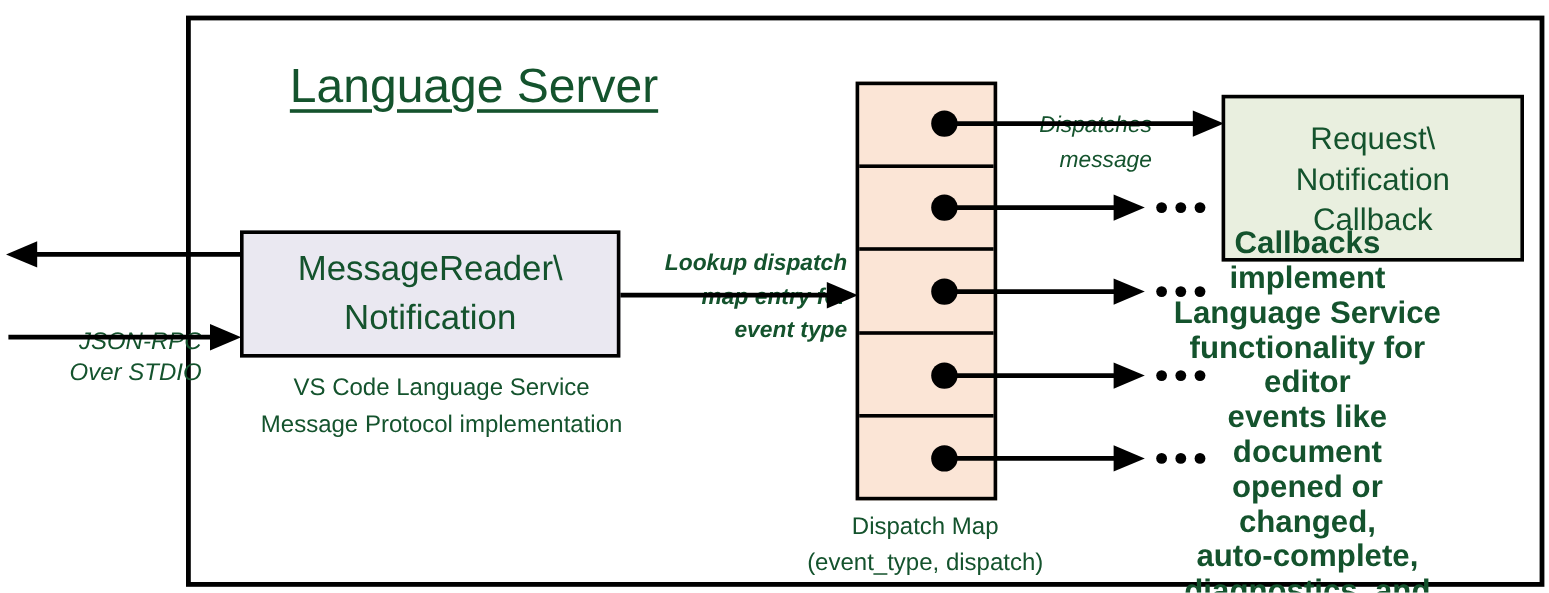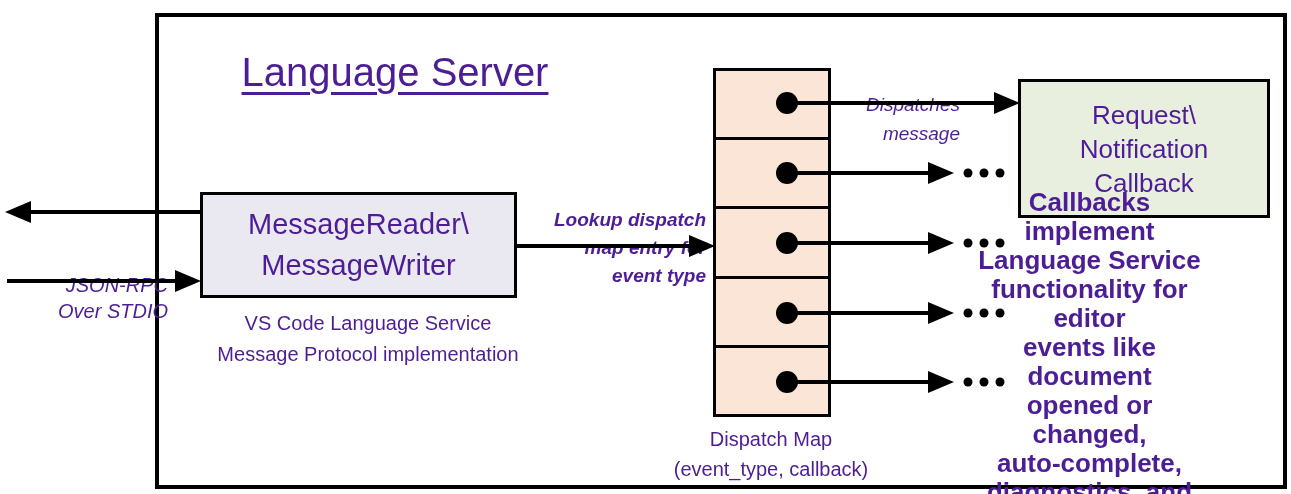--- a/index.html
+++ b/index.html
@@ -1,21 +1,21 @@
 <!DOCTYPE html>
 <html style="--stroke: #000000; --background: #ffffff; --reader-box-fill: #eae8f1; --callback-box-fill: #e9efdf; --map-fill: #fbe5d6;"><head>
 <meta charset="utf-8">
 <style>
   :root{
     --stroke:#000000; --background:#ffffff;
     --reader-box-fill:#eae8f1; --callback-box-fill:#e9efdf; --map-fill:#fbe5d6;
   }
   html,body{margin:0;padding:0;background:var(--background);}
   .canvas{position:relative;width:1291px;height:494px;background:var(--background);
-          font-family:"Liberation Sans", sans-serif;color:#4c1d95;overflow:hidden;}
+          font-family:"Liberation Sans", sans-serif;color:#14532d;overflow:hidden;}
   .ml{white-space:pre-line;}
   .abs{position:absolute;}
   .outer-box{left:155px;top:13px;width:1124px;height:468px;border:4px solid var(--stroke);}
   .title{left:155px;top:48px;width:480px;text-align:center;font-size:40px;line-height:48px;
          text-decoration:underline;text-decoration-thickness:3px;text-underline-offset:6px;}
   .box{border:3px solid var(--stroke);display:flex;align-items:center;justify-content:center;text-align:center;}
   .reader-box{left:200px;top:192px;width:311px;height:100px;background:var(--reader-box-fill);}
   .reader-box .box-label{font-size:29px;line-height:41px;}
   .callback-box{left:1018px;top:31px;width:246px;height:133px;background:var(--callback-box-fill);margin-top:48px;}
   .callback-box .box-label{font-size:26px;line-height:34px;}
@@ -39,42 +39,42 @@
 <body>
 
 <div class="canvas">
 
   <div class="abs outer-box"></div>
 
   <div class="abs title ml">Language Server</div>
 
   <div class="abs box reader-box">
     <div class="box-label ml">MessageReader\
-MessageWriter</div>
+Notification</div>
   </div>
   <div class="abs italic-label stdio ml">JSON-RPC
 Over STDIO</div>
 
   <div class="abs caption reader-caption ml">VS Code Language Service
 Message Protocol implementation</div>
   <div class="abs italic-label lookup ml">Lookup dispatch
 map entry for
 event type</div>
   <div class="abs italic-label dispatches ml">Dispatches
 message</div>
 
   <div class="abs map">
       <div class="map-cell"></div>
       <div class="map-cell"></div>
       <div class="map-cell"></div>
       <div class="map-cell"></div>
       <div class="map-cell"></div>
     </div>
   <div class="abs caption map-caption ml">Dispatch Map
-(event_type, callback)</div>
+(event_type, dispatch)</div>
 
   <div class="abs box callback-box">
     <div class="box-label ml">Request\
 Notification
 Callback</div>
   </div>
   <div class="abs caption note ml">Callbacks implement
 Language Service
 functionality for editor
 events like document

